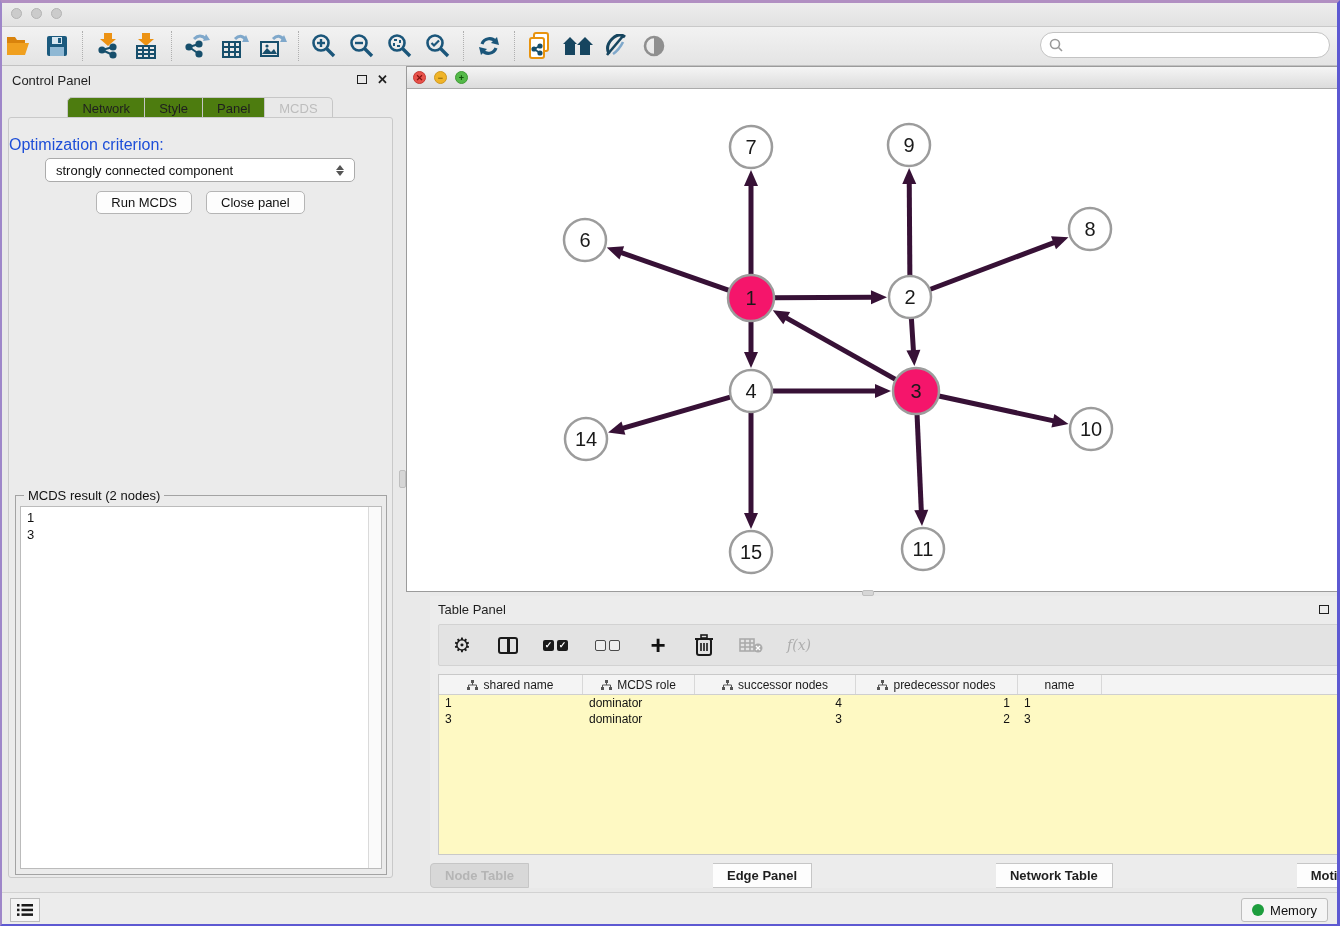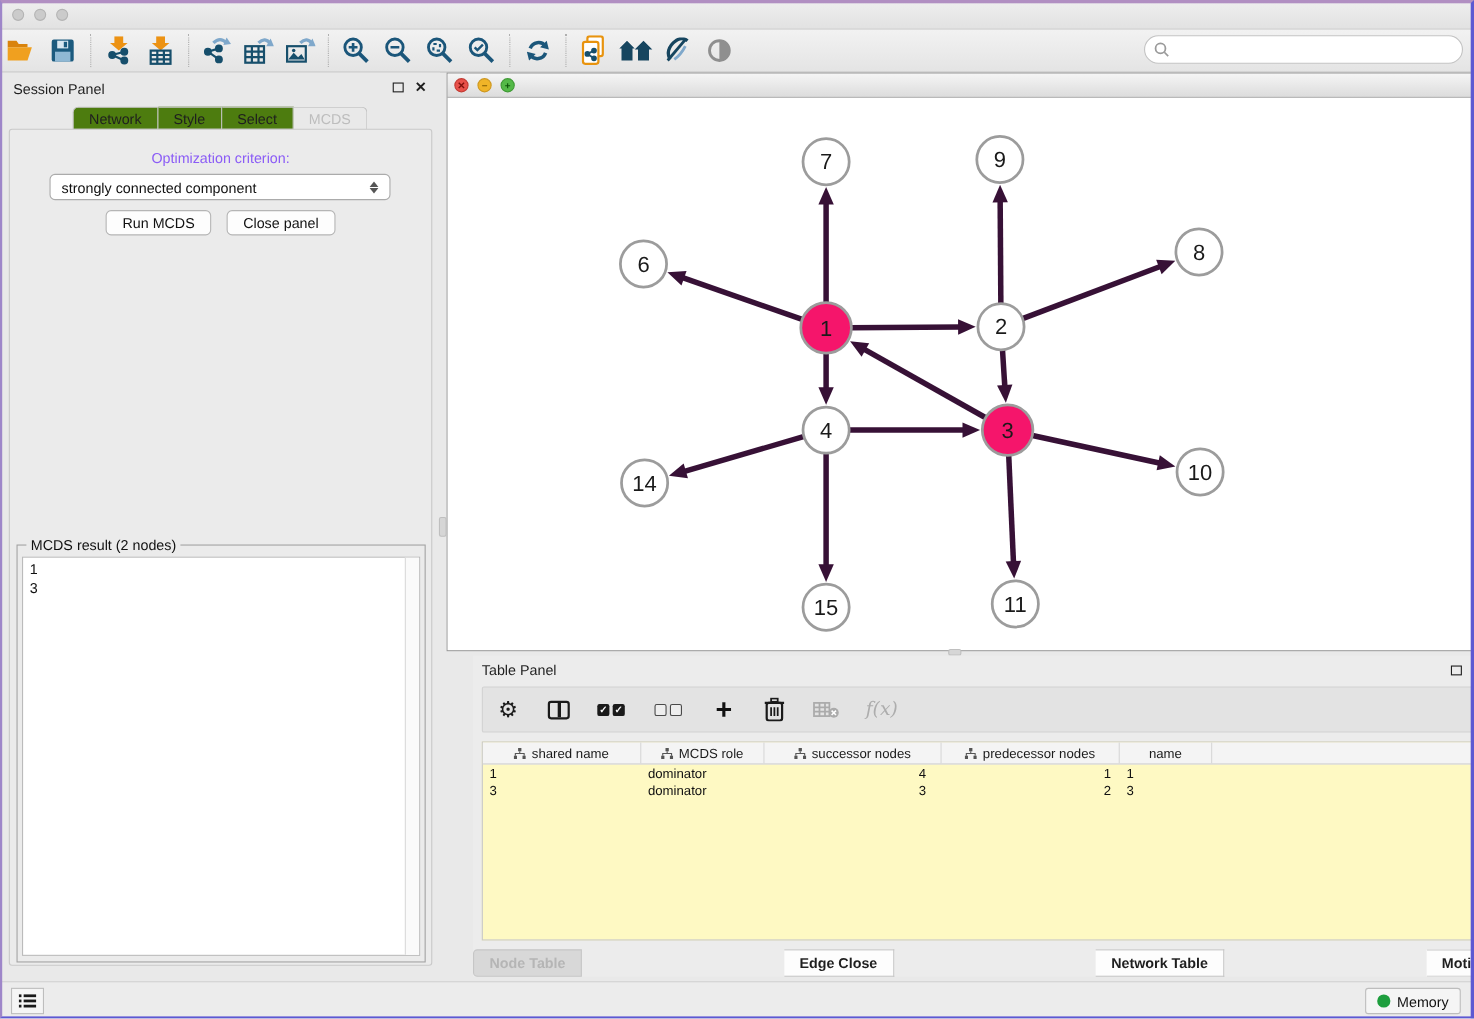--- a/index.html
+++ b/index.html
@@ -25,21 +25,21 @@
   .cp-head { position:absolute; left:0; top:0; width:100%; height:28px; }
   .cp-title { position:absolute; left:12px; top:7px; font-size:13px; color:#1F1F1F; }
   .float-ico { width:10px; height:9px; border:1.5px solid #1F1F1F; display:inline-block; }
   .close-ico { font-size:13px; font-weight:bold; color:#1F1F1F; }
   .panel-ctrl { position:absolute; top:6px; display:flex; gap:10px; align-items:center; }
   .cp-tabs { position:absolute; left:0; top:31px; width:100%; display:flex; justify-content:center; }
   .cp-tab { font-size:13px; padding:3px 14px; background:#4d7c0f; border:1px solid #C6C6C6; border-left:none; color:#1F1F1F; height:21px; }
   .cp-tab:first-child { border-left:1px solid #C6C6C6; border-radius:5px 0 0 0; }
   .cp-tab.mcds { background:#E9E9E9; color:#BDBDBD; border-radius:0 5px 0 0; border-bottom-color:#E9E9E9; }
   .cp-content { position:absolute; left:8px; top:51px; width:385px; height:761px; background:#EBEBEB; border:1px solid #C9C9C9; border-radius:3px; }
-  .opt-label { position:absolute; top:18px; width:100%; text-align:center; font-size:13px; color:#8b5cf6; }
+  .opt-label { position:absolute; top:18px; width:100%; text-align:left; font-size:16px; color:#1d4ed8; }
   .dropdown { position:absolute; left:36px; top:40px; width:310px; height:24px; background:#fff; border:1px solid #ABABAB; border-radius:5px; display:flex; align-items:center; font-size:13px; padding:0 10px; color:#111; }
   .dd-arrows { margin-left:auto; display:flex; flex-direction:column; gap:1px; }
   .dd-arrows i { width:0; height:0; border-left:4px solid transparent; border-right:4px solid transparent; display:block; }
   .dd-up { border-bottom:5px solid #555; }
   .dd-down { border-top:5px solid #555; }
   .cp-btnrow { position:absolute; left:0; top:73px; width:100%; display:flex; justify-content:center; gap:14px; }
   .btn { background:#FDFDFD; border:1px solid #B5B5B5; border-radius:5px; font-size:13px; padding:3px 14px; color:#111; height:23px; }
   .result-group { position:absolute; left:6px; top:377px; width:372px; height:380px; border:1px solid #A3A3A3; }
   .result-legend { position:absolute; left:8px; top:-8px; background:#EBEBEB; padding:0 4px; font-size:13px; color:#111; }
   .result-box { position:absolute; left:4px; top:10px; right:4px; bottom:5px; background:#fff; border:1px solid #BBB; }
@@ -62,21 +62,21 @@
   .table-panel { position:absolute; left:430px; top:596px; width:934px; height:292px; background:#ECECEC; }
   .tp-title { position:absolute; left:8px; top:6px; font-size:13px; color:#1F1F1F; }
   .tp-toolbar { position:absolute; left:8px; top:28px; width:918px; height:42px; background:#E3E3E3; border:1px solid #D2D2D2; border-radius:2px; display:flex; align-items:center; padding-left:12px; gap:24px; }
   .tpt-ico { display:flex; align-items:center; justify-content:center; min-width:22px; height:26px; }
   .gear { font-size:20px; color:#1A1A1A; }
   .cols-ico { width:20px; height:17px; border:2.5px solid #1A1A1A; border-radius:3px; position:relative; }
   .cols-ico::after { content:""; position:absolute; left:7px; top:0; bottom:0; width:2.5px; background:#1A1A1A; }
   .chk { width:11px; height:11px; border-radius:2px; background:#1A1A1A; color:#fff; font-size:9px; line-height:11px; text-align:center; display:inline-block; margin-right:3px; font-weight:bold; }
   .unchk { width:11px; height:11px; border-radius:2px; border:1.5px solid #4A4A4A; background:#EEE; display:inline-block; margin-right:3px; }
   .plus { font-size:26px; font-weight:bold; color:#111; line-height:20px; }
-  .fx { font-family:"DejaVu Serif", serif; font-style:italic; font-size:17px; color:#ADADAD; }
+  .fx { font-family:"DejaVu Serif", serif; font-style:italic; font-size:14px; color:#ADADAD; }
   .tbl { position:absolute; left:8px; top:78px; width:918px; height:181px; background:#fef9c3; border:1px solid #C9C9C9; }
   .tbl-head { display:flex; height:20px; background:#F4F4F4; border-bottom:1px solid #CFCFCF; }
   .th { display:flex; align-items:center; justify-content:center; gap:5px; font-size:12px; color:#1A1A1A; border-right:1px solid #D8D8D8; position:relative; }
   .tbl-row { display:flex; height:16px; font-size:12px; color:#111; align-items:center; }
   .td { padding:0 6px; overflow:hidden; white-space:nowrap; }
   .t-right { text-align:right; }
   .tp-tabs { position:absolute; left:0; top:267px; width:100%; display:flex; justify-content:space-between; }
   .tp-tab { font-size:13px; font-weight:bold; padding:4px 14px; background:#FDFDFD; border:1px solid #C6C6C6; border-left:none; color:#1F1F1F; }
   .tp-tab.active { background:#D8D8D8; color:#B5B5B5; border-radius:4px 0 0 4px; border-left:1px solid #C6C6C6; }
   .tp-tab:last-child { border-radius:0 4px 4px 0; }
@@ -251,30 +251,30 @@
       <svg width="14" height="14" viewBox="0 0 14 14">
           <circle cx="6" cy="6" r="4.5" fill="none" stroke="#9A9A9A" stroke-width="1.6"></circle>
           <line x1="9.5" y1="9.5" x2="13" y2="13" stroke="#9A9A9A" stroke-width="1.6"></line>
         </svg>
       <input type="text" placeholder="" style="">
     </div>
   </div>
 
   <div class="control-panel">
     <div class="cp-head">
-      <span class="cp-title">Session Panel</span>
+      <span class="cp-title">Control Panel</span>
       <span class="panel-ctrl" style="right:12px">
         <span class="float-ico"></span>
         <span class="close-ico">✕</span>
       </span>
     </div>
     <div class="cp-tabs">
       <span class="cp-tab">Network</span>
       <span class="cp-tab">Style</span>
-      <span class="cp-tab">Select</span>
+      <span class="cp-tab">Panel</span>
       <span class="cp-tab mcds">MCDS</span>
     </div>
     <div class="cp-content">
       <div class="opt-label">Optimization criterion:</div>
       <div class="dropdown">
         <span>strongly connected component</span>
         <span class="dd-arrows">
             <i class="dd-up"></i>
             <i class="dd-down"></i>
           </span>
@@ -508,21 +508,21 @@
         <div class="td" style="width:144px">3</div>
         <div class="td" style="width:112px">dominator</div>
         <div class="td t-right" style="width:161px;padding-right:14px">3</div>
         <div class="td t-right" style="width:162px;padding-right:8px">2</div>
         <div class="td" style="width:84px">3</div>
       </div>
     </div>
 
     <div class="tp-tabs">
       <span class="tp-tab active">Node Table</span>
-      <span class="tp-tab">Edge Close</span>
+      <span class="tp-tab">Edge Panel</span>
       <span class="tp-tab">Network Table</span>
       <span class="tp-tab">Motifs</span>
     </div>
   </div>
 
   <div class="statusbar">
     <span class="list-btn">
       <svg width="16" height="14" viewBox="0 0 16 14">
           <g fill="#1A1A1A">
             <rect x="0" y="1" width="2.5" height="2.5"></rect>

